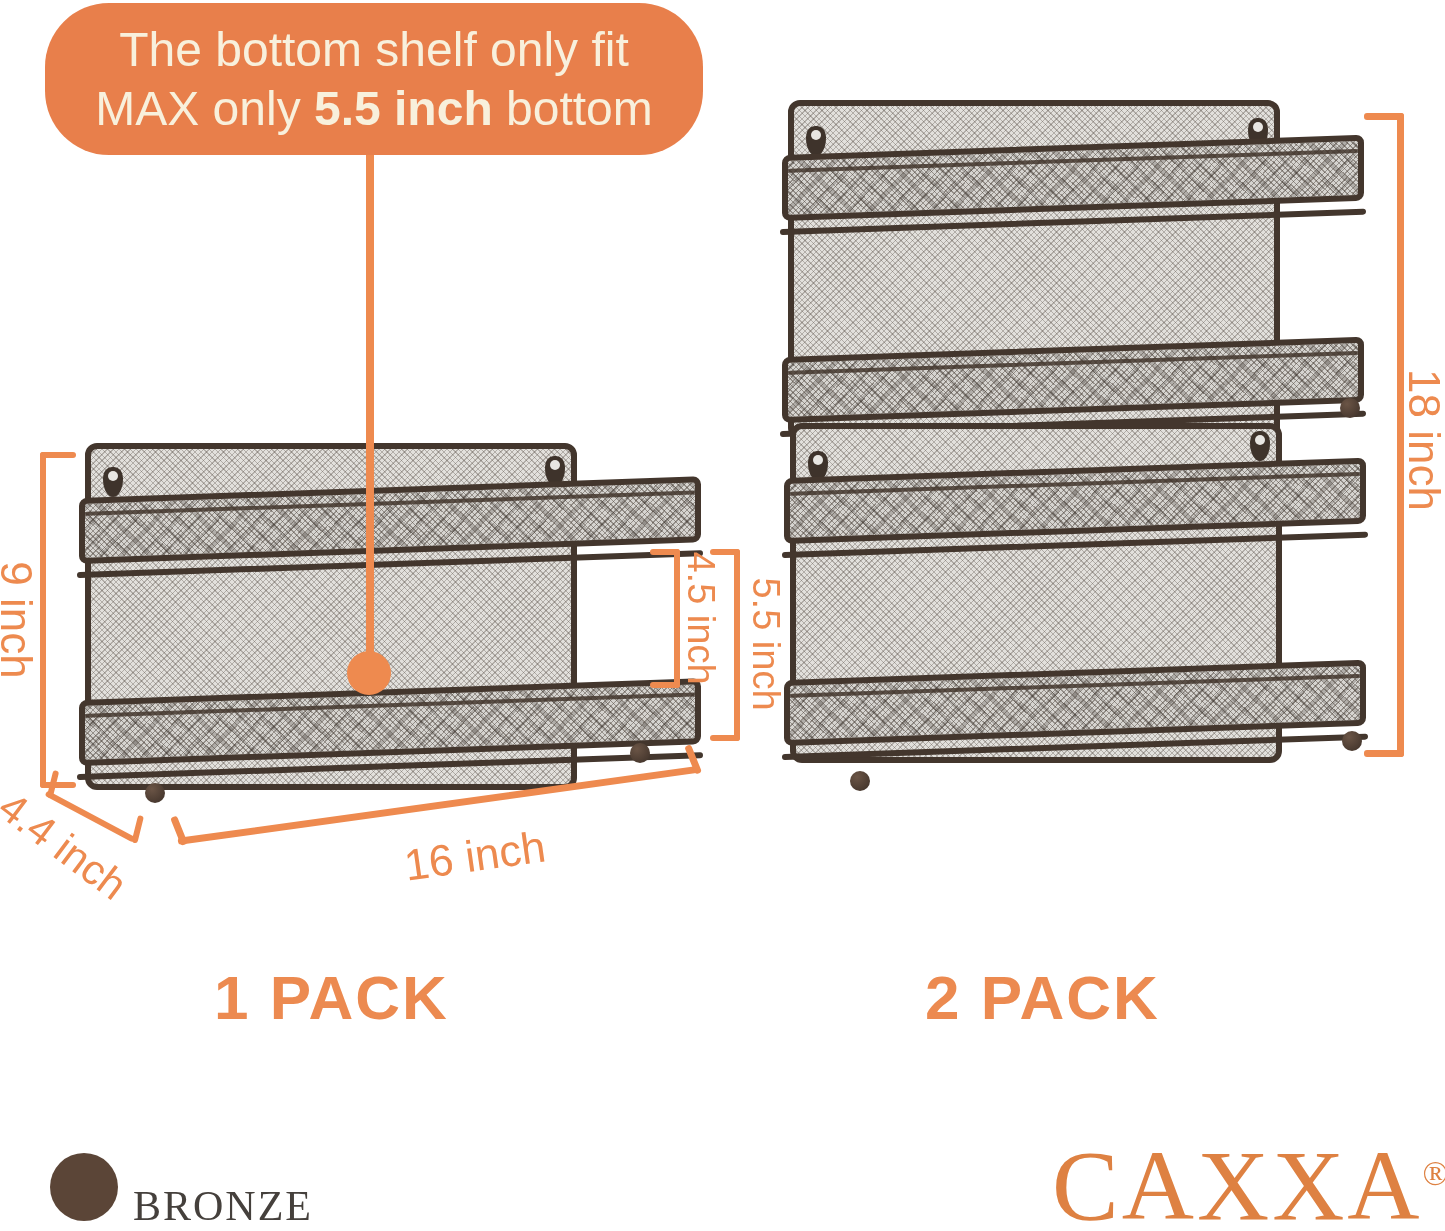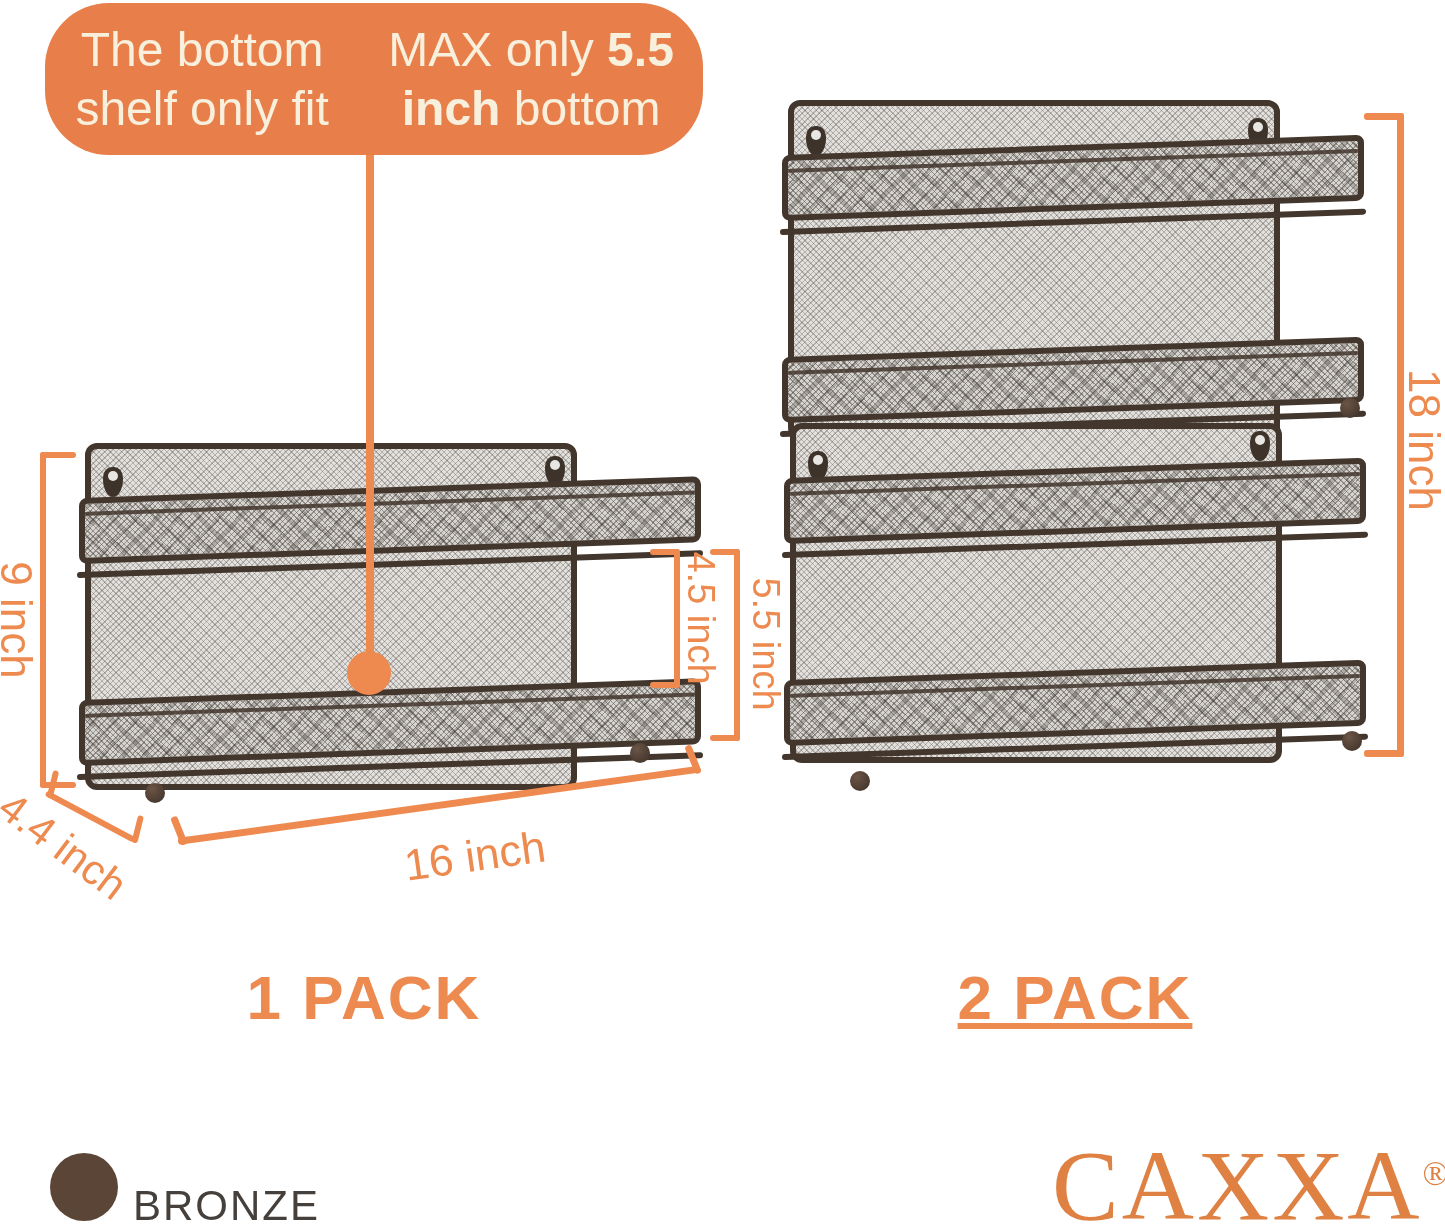--- a/index.html
+++ b/index.html
@@ -72,33 +72,33 @@
   }
   .dim44-line::before,.dim44-line::after{
     content:"";position:absolute;width:6px;height:28px;background:#EE8A4F;top:-22px;border-radius:3px;
     transform:rotate(-14deg);
   }
   .dim44-line::before{left:-1px;}
   .dim44-line::after{right:-1px;}
   
   .callout{
     position:absolute;left:45px;top:3px;width:658px;height:152px;border-radius:64px;
-    background:#E87F4B;display:flex;flex-direction:row;justify-content:center;
+    background:#E87F4B;display:flex;flex-direction:column;justify-content:center;
     align-items:center;color:#F8F0DC;font-size:48px;line-height:59px;text-align:center;
   }
   .callout b{font-weight:bold;}
   .leader{position:absolute;left:366px;top:155px;width:8px;height:505px;background:#EE8A4F;}
   .leader-dot{position:absolute;left:347px;top:651px;width:44px;height:44px;border-radius:50%;background:#EE8A4F;}
   
   .pack-label{
-    position:absolute;top:962px;width:300px;text-align:center;color:#EC8A50;
+    position:absolute;top:962px;width:300px;color:#EC8A50;
     font-size:62px;font-weight:bold;letter-spacing:2px;
   }
   .swatch{position:absolute;left:50px;top:1153px;width:68px;height:68px;border-radius:50%;background:#5B4537;}
-  .finish-label{position:absolute;left:133px;top:1182px;font-size:42px;color:#45403C;letter-spacing:2px;}
+  .finish-label{position:absolute;left:133px;top:1182px;font-size:42px;color:#45403C;letter-spacing:2px;font-family:Liberation Serif, serif;}
   .brand{
     position:absolute;left:1052px;top:1136px;font-family:"Liberation Serif",serif;
     font-size:100px;color:#DE8142;letter-spacing:3px;line-height:1;
   }
   .brand sup{font-size:34px;vertical-align:super;line-height:0;}
 </style>
 </head>
 <body>
 
 <div id="stage">
@@ -160,19 +160,19 @@
   <div class="dlabel rot90" style="left:1346px;top:418px;width:156px;height:44px;">18 inch</div>
 
   <div class="leader"></div>
   <div class="leader-dot"></div>
   <div class="callout">
     <div>The bottom shelf only fit</div>
     <div><span>MAX only </span><b>5.5 inch</b><span> bottom</span></div>
   </div>
 
   <div class="pack-label" style="left:214px;">1 PACK</div>
-  <div class="pack-label" style="left:925px;text-decoration:underline;">2 PACK</div>
+  <div class="pack-label" style="left:925px;">2 PACK</div>
 
   <div class="swatch"></div>
   <div class="finish-label">BRONZE</div>
   <div class="brand"><span>CAXXA</span><sup>®</sup></div>
 
 </div>
 
 </body></html>

